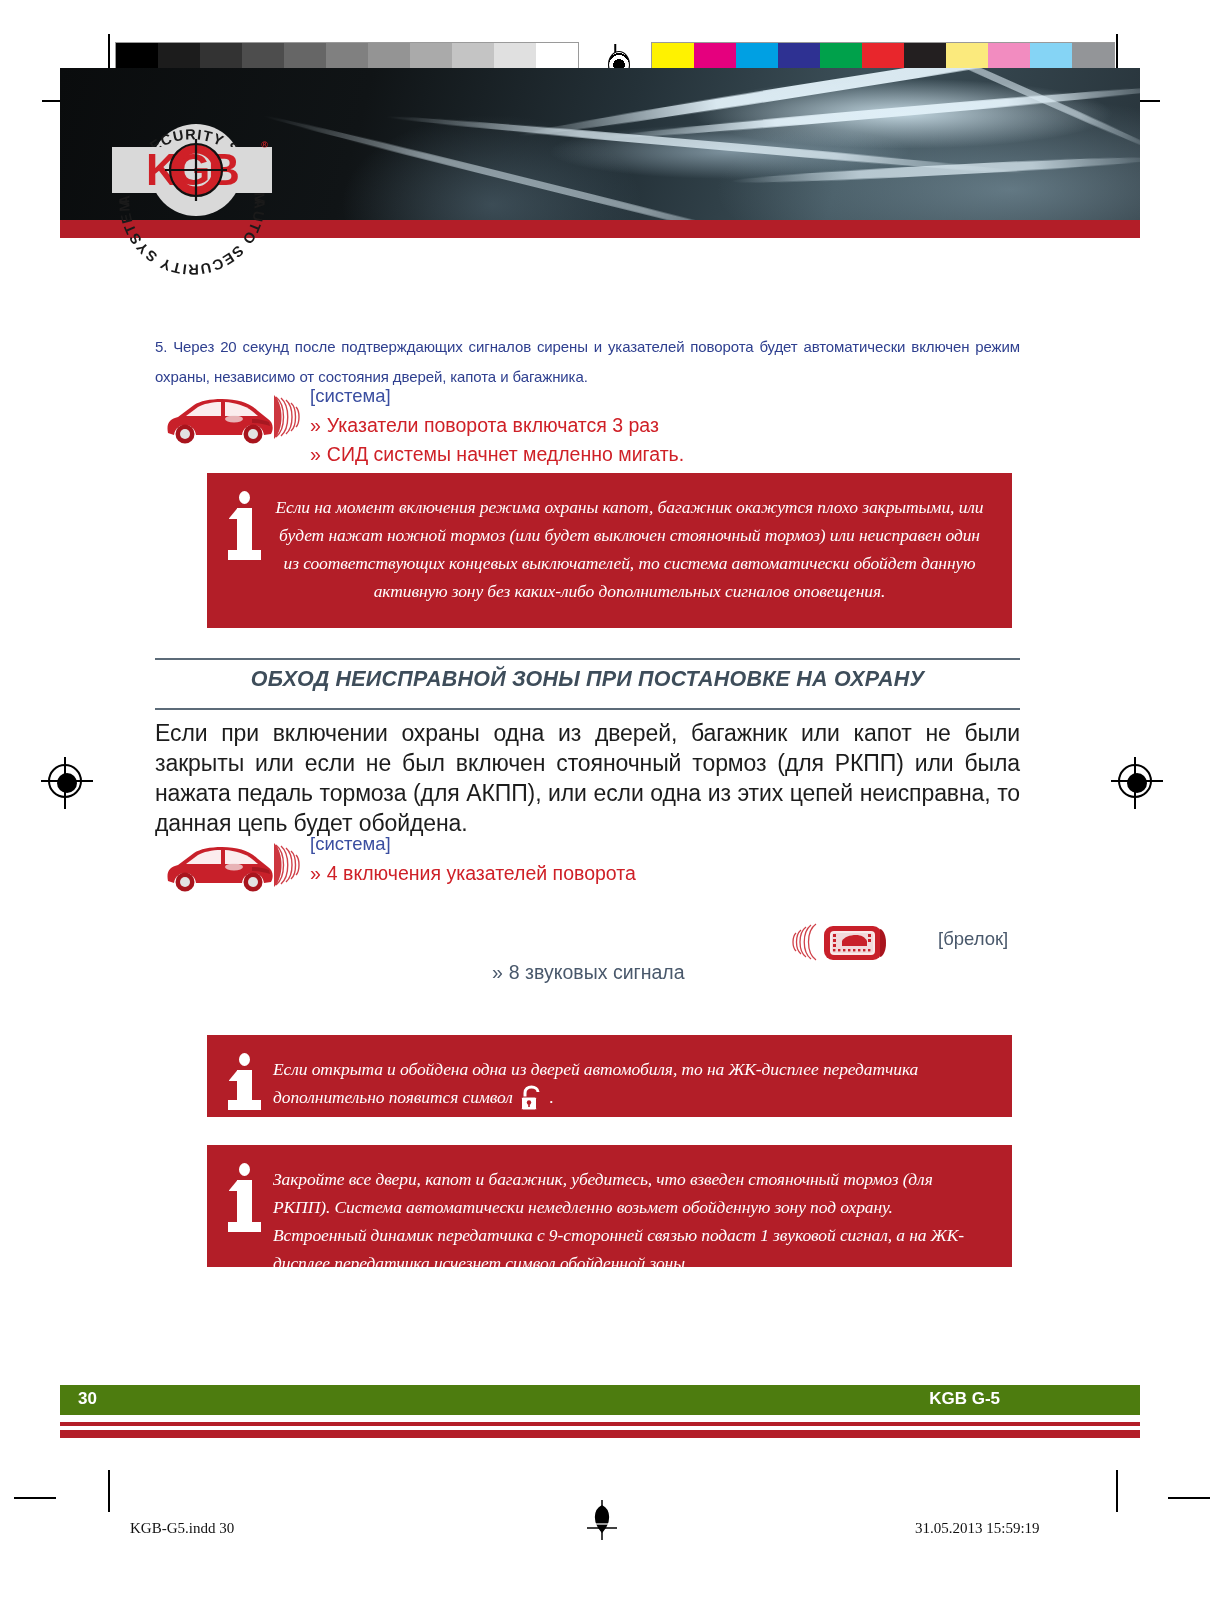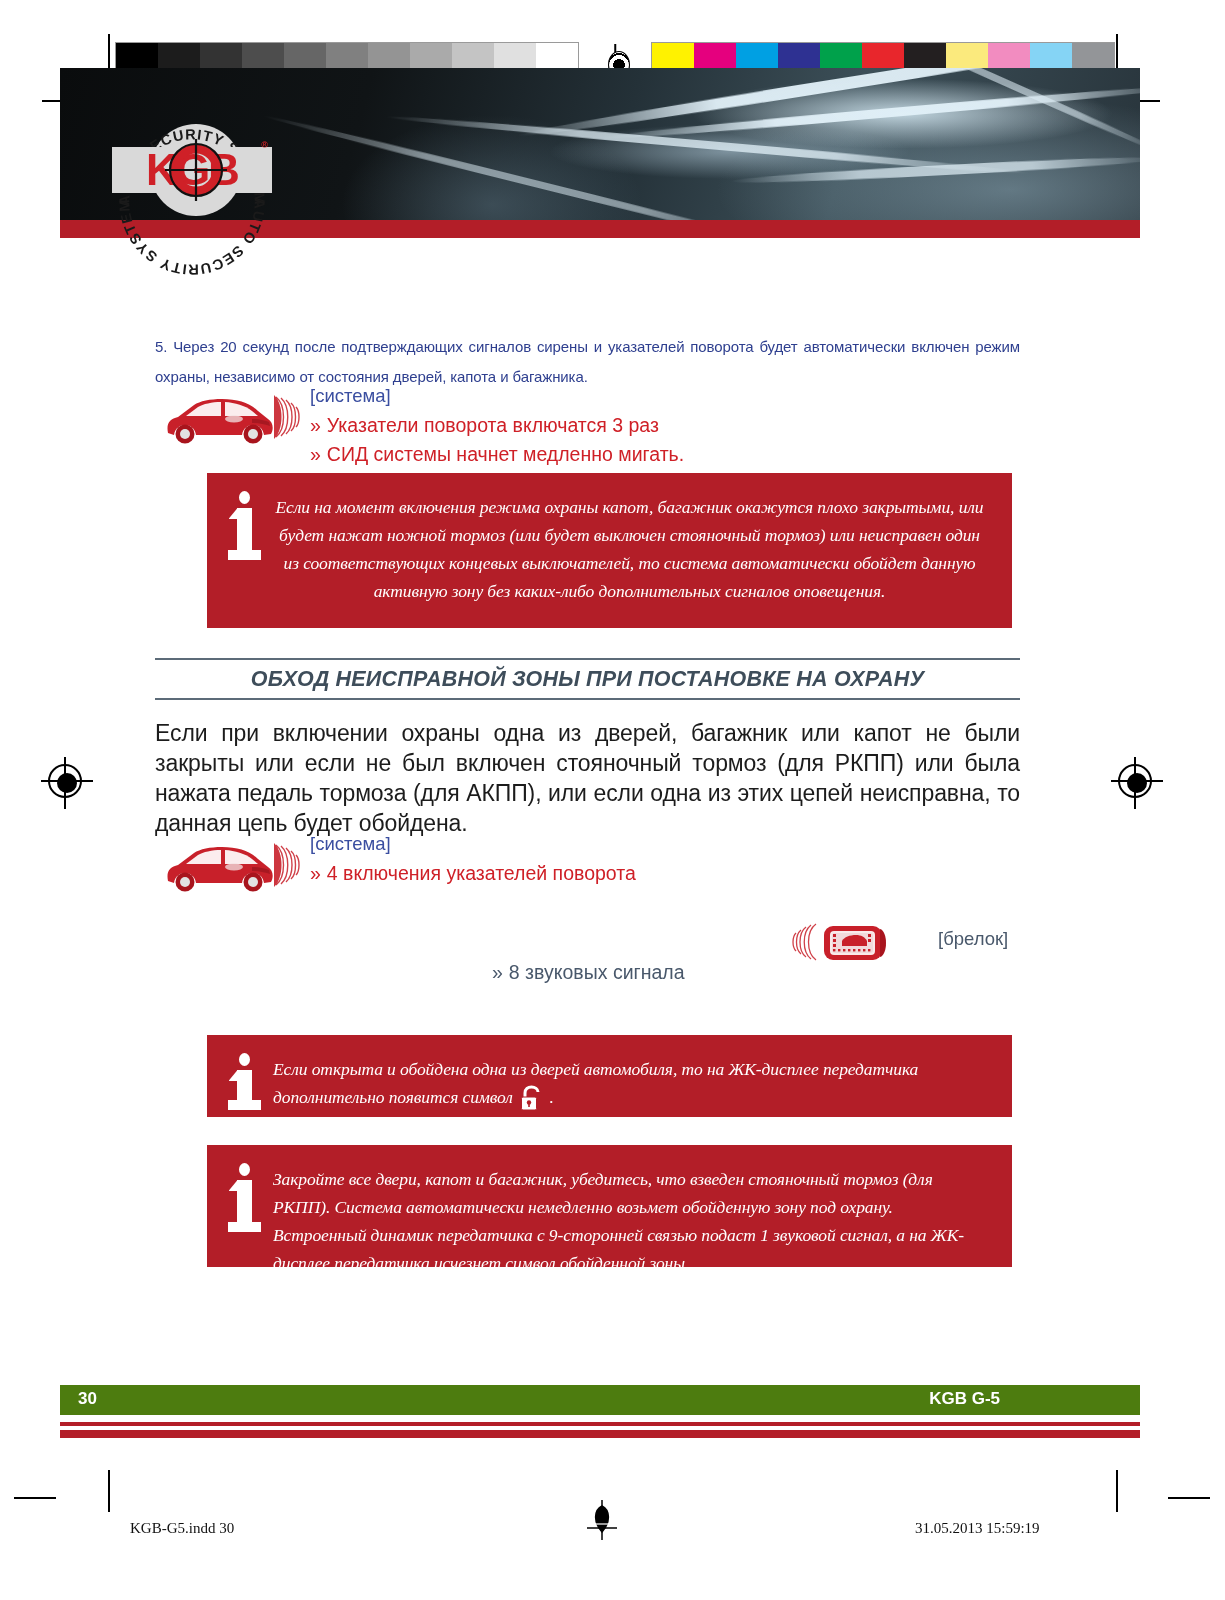--- a/index.html
+++ b/index.html
@@ -285,21 +285,21 @@
   
   .sec-head-wrap { position: absolute; }
   .sec-rule { height: 2px; background: #5c6b78; width: 100%; }
   .sec-title {
     text-align: center;
     font-size: 21.5px;
     font-weight: bold;
     font-style: italic;
     color: #3e4d5a;
     letter-spacing: 0.2px;
-    padding: 7px 0 6px 0;
+    padding: 7px 0 16px 0;
     white-space: nowrap;
   }
 
   
   .footer-bar {
     position: absolute;
     left: 60px;
     top: 1385px;
     width: 1080px;
     height: 30px;

